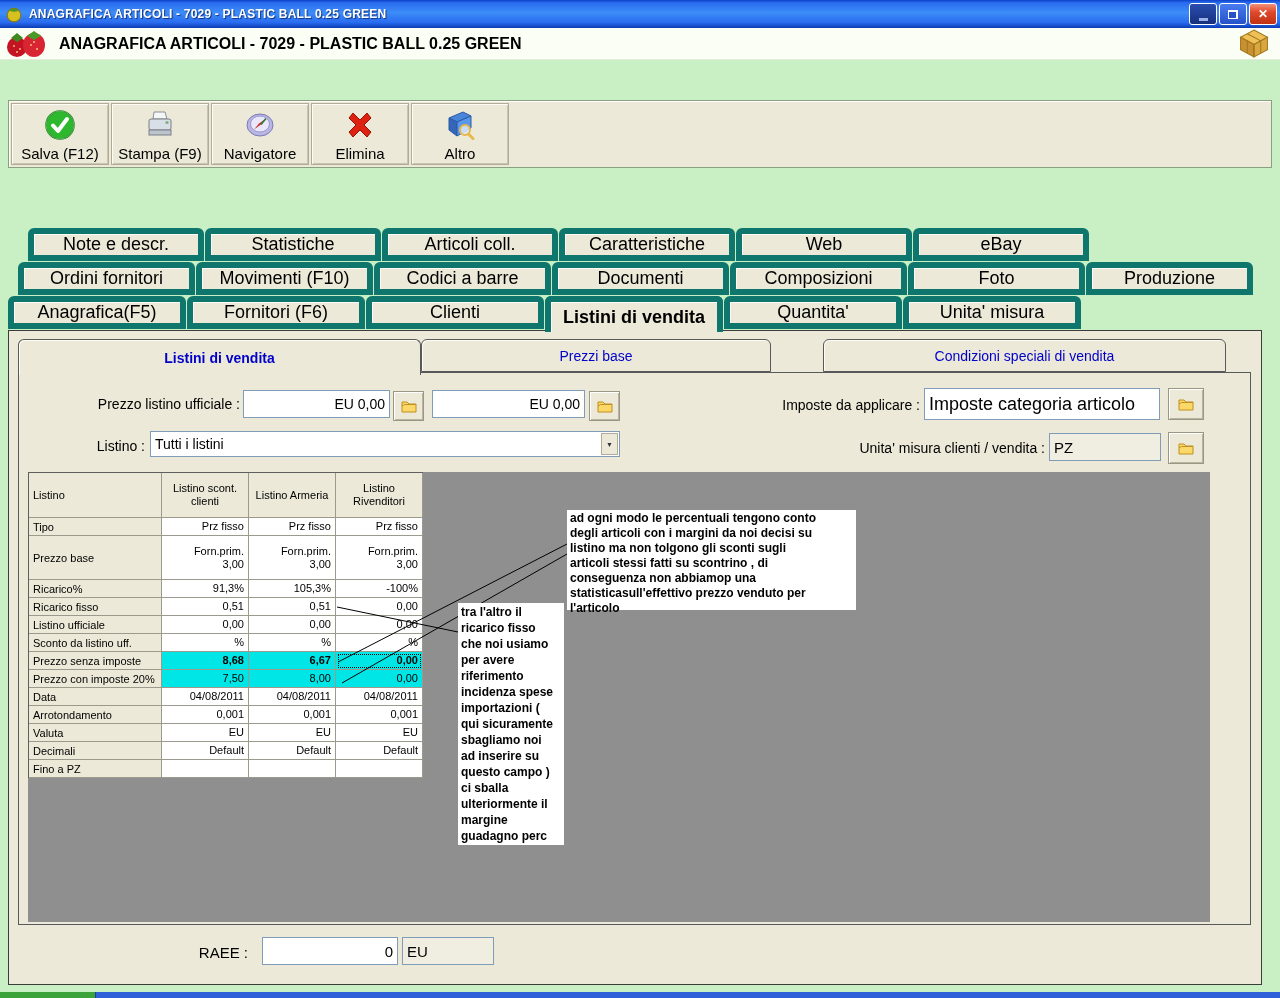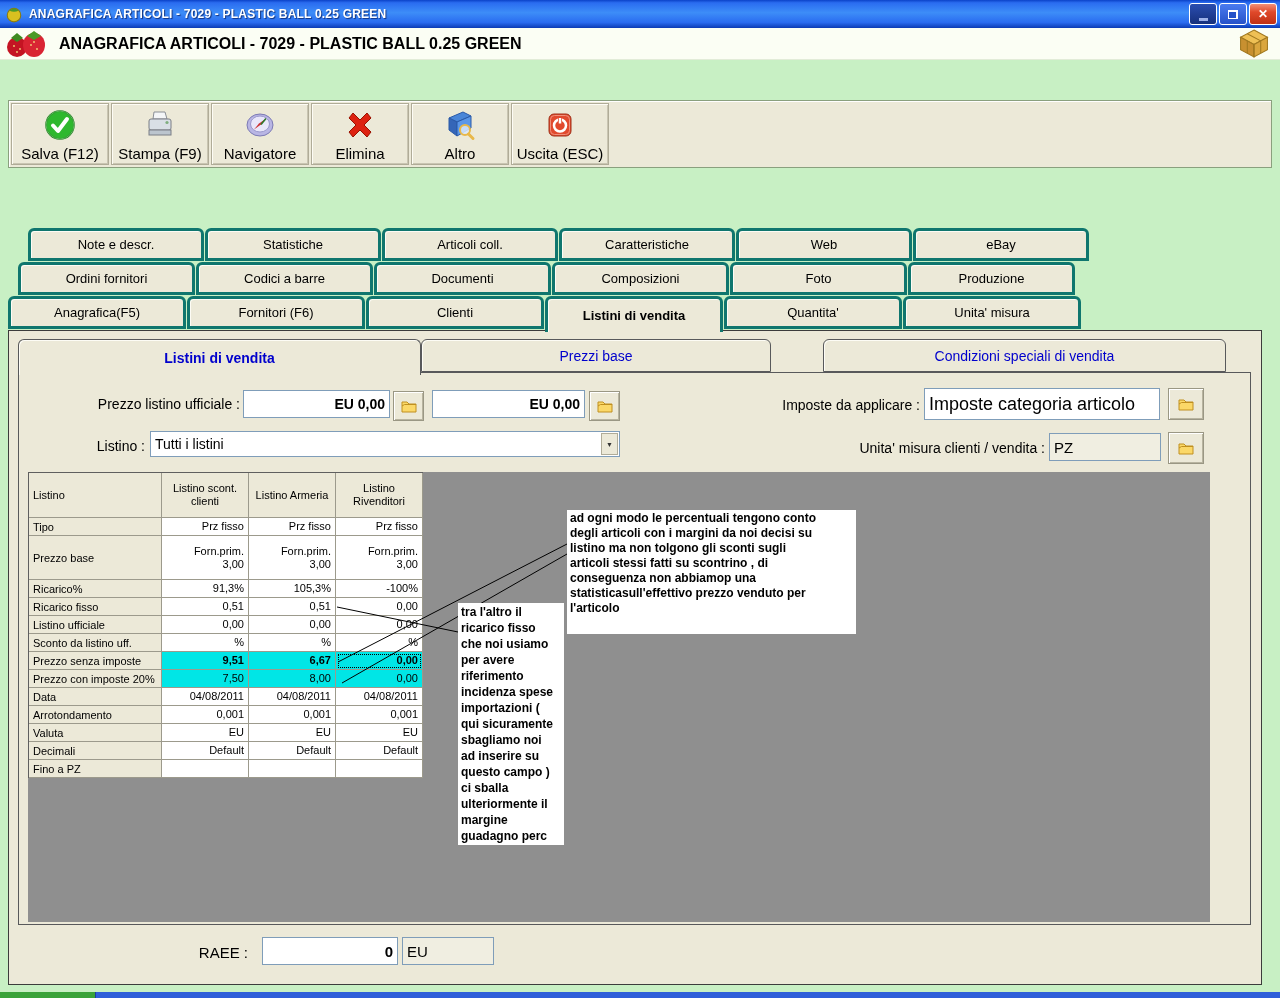--- a/index.html
+++ b/index.html
@@ -36,23 +36,23 @@
   .toolbar{position:absolute;left:8px;top:100px;width:1264px;height:68px;background:#ece9d8;
     border:1px solid #8aa07e;box-shadow:inset 1px 1px 0 #fff;box-sizing:border-box;}
   .tb-btn{position:absolute;top:2px;height:62px;width:98px;background:#ece9d8;
     border:1px solid #b0ac98;box-shadow:inset 1px 1px 0 #fdfcf5, inset -1px -1px 0 #c9c5b2;
     box-sizing:border-box;display:flex;flex-direction:column;align-items:center;cursor:pointer;}
   .tb-icon{width:32px;height:32px;margin-top:5px;}
   .tb-label{font-size:15px;color:#000;margin-top:4px;}
 
   
   .tabrow{position:absolute;display:flex;}
-  .tab{height:33px;background:#ece9d8;border:3px solid #0f766e;border-radius:6px 6px 0 0;
+  .tab{height:33px;background:#ece9d8;border:6px solid #0f766e;border-radius:6px 6px 0 0;
     box-sizing:border-box;display:flex;align-items:center;justify-content:center;
-    font-size:13px;color:#000;cursor:pointer;margin-right:1px;box-shadow:inset 1px 1px 0 #fdfcf5;}
+    font-size:18px;color:#000;cursor:pointer;margin-right:1px;box-shadow:inset 1px 1px 0 #fdfcf5;}
   .tabrow1{left:28px;top:228px;z-index:2;}
   .tabrow2{left:18px;top:262px;z-index:3;}
   .tabrow3{left:8px;top:296px;z-index:4;}
   .tabrow1 .tab{width:176px;}
   .tabrow2 .tab{width:177px;}
   .tabrow2 .tab:last-child{width:167px;}
   .tabrow3 .tab{width:178px;}
   .tab.selected{font-weight:bold;height:36px;z-index:6;border-bottom:none;}
 
   
@@ -62,21 +62,21 @@
     border-radius:6px 6px 0 0;box-sizing:border-box;display:flex;align-items:center;justify-content:center;
     font-size:14px;color:#0000cc;cursor:pointer;box-shadow:inset 1px 1px 0 #fdfcf5;z-index:7;}
   .subtab.selected{font-weight:bold;height:36px;border-bottom:none;z-index:8;}
   .subpanel{position:absolute;left:18px;top:372px;width:1233px;height:553px;background:#ece9d8;
     border:1px solid #58595b;box-sizing:border-box;z-index:5;}
 
   
   .flabel{position:absolute;font-size:14px;color:#000;text-align:right;white-space:nowrap;overflow:hidden;z-index:9;}
   .ftext{position:absolute;background:#fff;border:1px solid #7f9db9;box-sizing:border-box;
     font-size:14px;color:#000;z-index:9;display:flex;align-items:center;}
-  .ftext.right{justify-content:flex-end;padding-right:4px;font-weight:bold;}
+  .ftext.right{justify-content:flex-end;padding-right:4px;}
   .ftext.left{justify-content:flex-start;padding-left:4px;}
   .ftext.sunken{background:#f0eee1;}
   .folder-btn{position:absolute;background:#ece9d8;border:1px solid #9a9784;
     box-shadow:inset 1px 1px 0 #fff, inset -1px -1px 0 #b8b4a0;box-sizing:border-box;
     display:flex;align-items:center;justify-content:center;cursor:pointer;z-index:9;}
   .dropdown{position:absolute;background:#fff;border:1px solid #7f9db9;box-sizing:border-box;
     font-size:14px;display:flex;align-items:center;padding-left:4px;z-index:9;cursor:pointer;text-align:right;}
   .dd-btn{position:absolute;right:1px;top:1px;bottom:1px;width:17px;background:#ece9d8;
     border:1px solid #b0ac98;box-sizing:border-box;display:flex;align-items:center;justify-content:center;
     font-size:7px;color:#333;}
@@ -92,21 +92,21 @@
   .tcell.lab{background:#ece9d8;padding-left:4px;}
   .tcell.val{background:#fff;justify-content:flex-end;padding-right:4px;text-align:right;white-space:pre-line;line-height:13px;}
   .tcell.cyan{background:#00e6e6;}
   .tcell.bold{font-weight:bold;}
   .cell-focus{outline:1px dotted #000;outline-offset:-3px;}
   .c0{width:133px;} .c1{width:87px;} .c2{width:87px;} .c3{width:87px;}
   .rh-head{height:45px;} .rh-norm{height:18px;} .rh-tall{height:44px;}
 
   .annot{position:absolute;background:#fff;color:#000;font-weight:bold;font-size:12px;
     white-space:pre-line;padding:1px 3px;box-sizing:border-box;z-index:12;}
-  .annot-big{left:539px;top:38px;width:289px;height:124px;line-height:15px;}
+  .annot-big{left:539px;top:38px;width:289px;height:100px;line-height:15px;}
   .annot-narrow{left:430px;top:131px;width:106px;height:242px;line-height:16px;}
   .annot-lines{position:absolute;left:0;top:0;z-index:11;}
 
   
   .raee-label{top:944px;}
   .taskbar{position:absolute;left:0;top:992px;width:1280px;height:6px;display:flex;z-index:20;}
   .task-green{width:95px;height:6px;background:#3aa33a;}
   .task-blue{flex:1;height:6px;background:#2f5fd9;border-left:1px solid #1a3f9e;}
 </style>
 </head>
@@ -189,42 +189,33 @@
       <div class="tb-btn" style="left: 402px;">
         <div class="tb-icon"><svg viewBox="0 0 32 32">
             <path d="M5 9 L19 3 L27 7 L13 13 Z" fill="#4a86d8" stroke="#2a5aa8"></path>
             <path d="M5 9 L13 13 L13 27 L5 21 Z" fill="#3566b8" stroke="#2a5aa8"></path>
             <path d="M13 13 L27 7 L27 19 L13 27 Z" fill="#5b97e8" stroke="#2a5aa8"></path>
             <circle cx="21" cy="21" r="5" fill="#dce9fa" fill-opacity=".85" stroke="#e8b84a" stroke-width="2"></circle>
             <line x1="24.5" y1="25" x2="29" y2="29.5" stroke="#e8b84a" stroke-width="3" stroke-linecap="round"></line>
           </svg></div>
         <div class="tb-label">Altro</div>
       </div>
-      <div class="tb-btn" style="left: 502px;">
-        <div class="tb-icon"><svg viewBox="0 0 32 32">
-            <rect x="5" y="5" width="22" height="22" rx="5" fill="#e14a2e" stroke="#a03018"></rect>
-            <rect x="6.5" y="6.5" width="19" height="19" rx="4" fill="none" stroke="#f0907a"></rect>
-            <circle cx="16" cy="16.5" r="6" fill="none" stroke="#fff" stroke-width="2.5"></circle>
-            <line x1="16" y1="8" x2="16" y2="15" stroke="#e14a2e" stroke-width="4"></line>
-            <line x1="16" y1="9" x2="16" y2="14.5" stroke="#fff" stroke-width="2.5"></line>
-          </svg></div>
-        <div class="tb-label">Uscita (ESC)</div>
-      </div>
     </div>
 
   <div class="tabrow tabrow1" id="tabrow1">
       <div class="tab">Note e descr.</div>
       <div class="tab">Statistiche</div>
       <div class="tab">Articoli coll.</div>
       <div class="tab">Caratteristiche</div>
       <div class="tab">Web</div>
       <div class="tab">eBay</div>
     </div>
   <div class="tabrow tabrow2" id="tabrow2">
       <div class="tab">Ordini fornitori</div>
+      <div class="tab">Movimenti (F10)</div>
       <div class="tab">Codici a barre</div>
       <div class="tab">Documenti</div>
       <div class="tab">Composizioni</div>
       <div class="tab">Foto</div>
       <div class="tab">Produzione</div>
     </div>
   <div class="tabrow tabrow3" id="tabrow3">
       <div class="tab">Anagrafica(F5)</div>
       <div class="tab">Fornitori (F6)</div>
       <div class="tab">Clienti</div>
@@ -323,21 +314,21 @@
           <div class="tcell val c3 rh-norm">0,00</div>
         </div>
         <div class="trow rh-norm">
           <div class="tcell lab c0 rh-norm">Sconto da listino uff.</div>
           <div class="tcell val c1 rh-norm">%</div>
           <div class="tcell val c2 rh-norm">%</div>
           <div class="tcell val c3 rh-norm">%</div>
         </div>
         <div class="trow rh-norm">
           <div class="tcell lab c0 rh-norm">Prezzo senza imposte</div>
-          <div class="tcell val c1 rh-norm cyan bold">9,51</div>
+          <div class="tcell val c1 rh-norm cyan bold">8,68</div>
           <div class="tcell val c2 rh-norm cyan bold">6,67</div>
           <div class="tcell val c3 rh-norm cyan bold cell-focus">0,00</div>
         </div>
         <div class="trow rh-norm">
           <div class="tcell lab c0 rh-norm">Prezzo con imposte 20%</div>
           <div class="tcell val c1 rh-norm cyan">7,50</div>
           <div class="tcell val c2 rh-norm cyan">8,00</div>
           <div class="tcell val c3 rh-norm cyan">0,00</div>
         </div>
         <div class="trow rh-norm">

